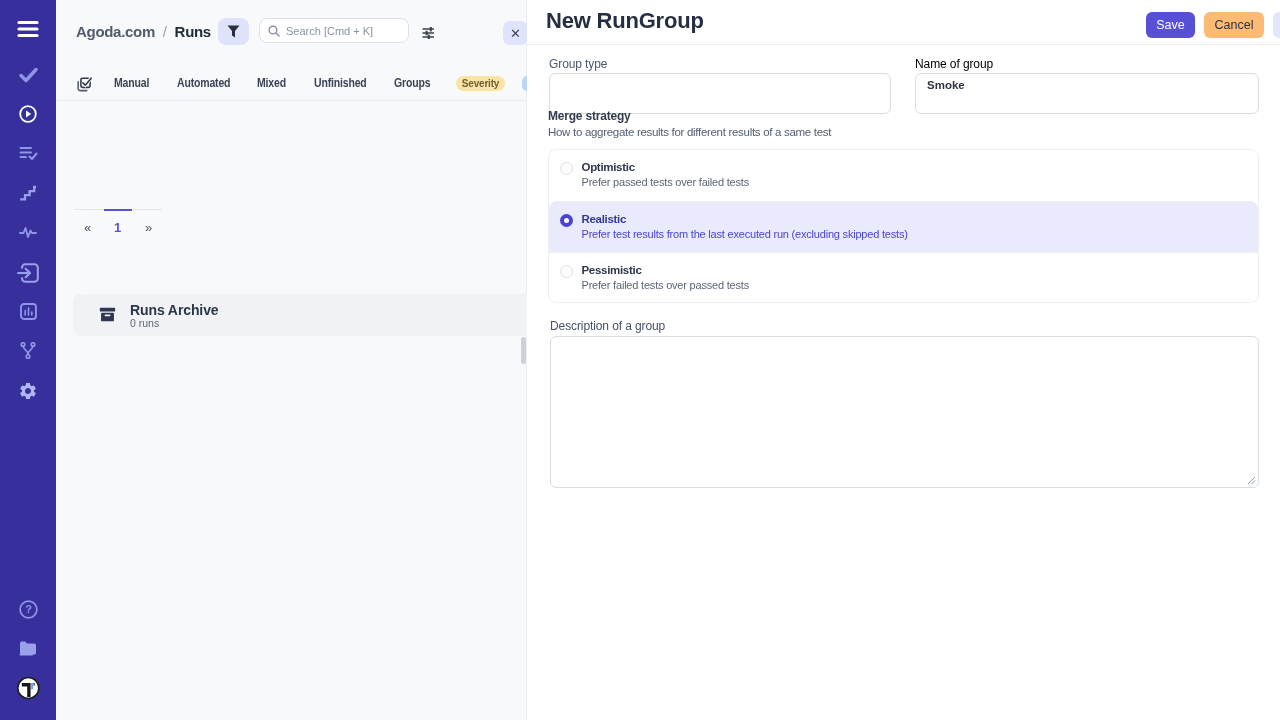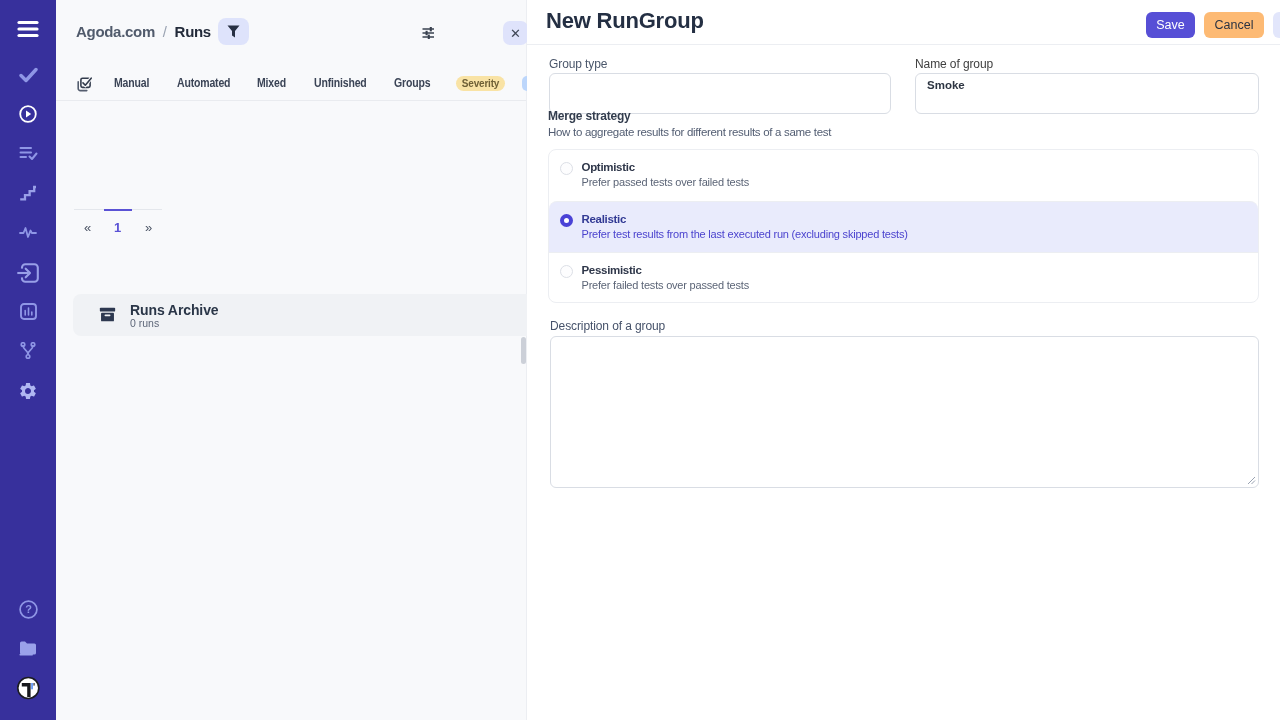--- a/index.html
+++ b/index.html
@@ -174,20 +174,27 @@
     </div>
 </div>
 
 <div class="leftpanel">
   <div class="topbar">
     <div class="crumb">Agoda.com <span class="sep">/</span> <span class="cur">Runs</span></div>
     <div class="filterbtn">
         <svg width="13" height="13" viewBox="0 0 13 13">
           <path d="M0.5 0.5 h12 l-4.5 5.5 v6.5 l-3 -2 v-4.5 z" fill="#273043"></path>
         </svg>
+      </div>
+    <div class="search">
+        <svg width="12" height="12" viewBox="0 0 12 12">
+          <circle cx="5" cy="5" r="3.8" stroke="#8a92a3" stroke-width="1.4" fill="none"></circle>
+          <line x1="8" y1="8" x2="11" y2="11" stroke="#8a92a3" stroke-width="1.4" stroke-linecap="round"></line>
+        </svg>
+        <span class="ph">Search [Cmd + K]</span>
       </div>
     <div class="sliders"><svg width="12" height="12" viewBox="0 0 12 12">
           <g stroke="#39414f" stroke-width="1.5">
             <line x1="0.5" y1="2" x2="12" y2="2"></line>
             <line x1="0.5" y1="6" x2="12" y2="6"></line>
             <line x1="0.5" y1="10" x2="12" y2="10"></line>
           </g>
           <g stroke="#39414f" stroke-width="2.1">
             <line x1="8.8" y1="0" x2="8.8" y2="4.4"></line>
             <line x1="4.6" y1="3.8" x2="4.6" y2="8.2"></line>
@@ -231,21 +238,21 @@
 </div>
 
 <div class="rightpanel">
   <div class="rp-header">
     <div class="rp-title">New RunGroup</div>
     <div class="btn btn-save">Save</div>
     <div class="btn btn-cancel">Cancel</div>
     <div class="btn btn-x">✕</div>
   </div>
   <div class="label" style="left:22px; top:57px;">Group type</div>
-  <div class="label" style="left:388px; top:57px; color:#404040;">Name of group</div>
+  <div class="label" style="left:388px; top:57px; color:#000000;">Name of group</div>
   <div class="input" style="left:22px; top:73px; width:342px;"></div>
   <div class="input" style="left:388px; top:73px; width:344px; font-size:11.5px; font-weight:600; color:#2d3542; line-height:23px; padding-left:11px;">Smoke</div>
   <div class="merge-t">Merge strategy</div>
   <div class="merge-s">How to aggregate results for different results of a same test</div>
   <div class="radios">
     <div class="rcard">
       <div class="rc-radio off"></div>
       <div class="rc-title">Optimistic</div>
       <div class="rc-desc">Prefer passed tests over failed tests</div>
     </div>

